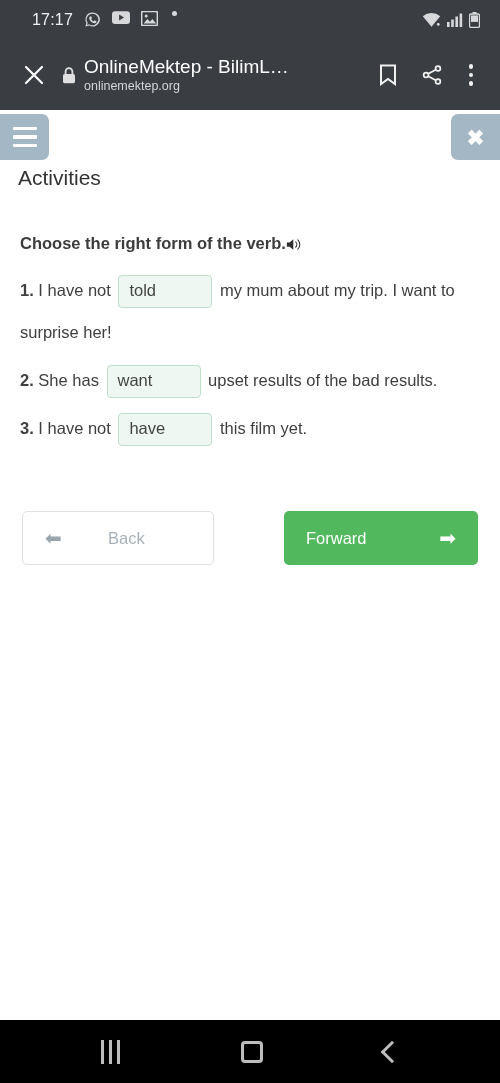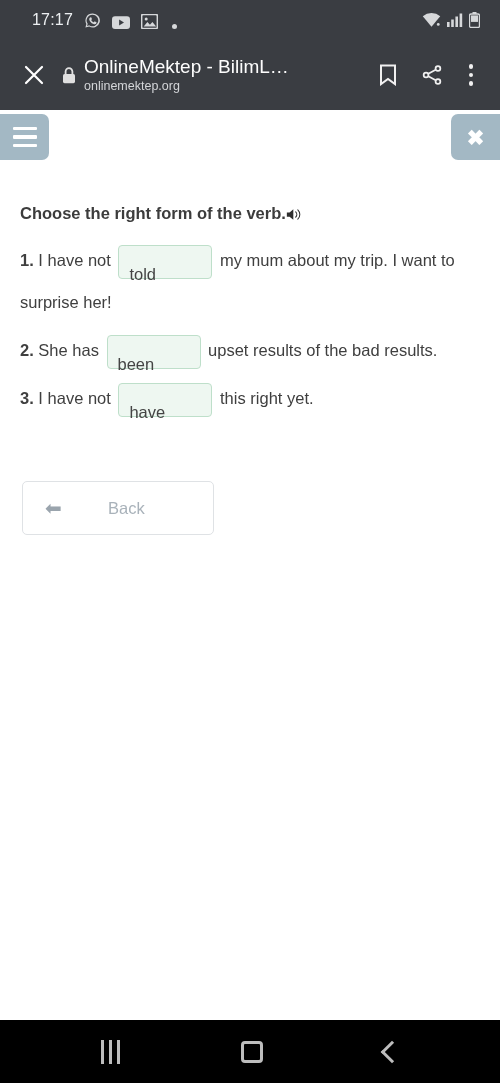--- a/index.html
+++ b/index.html
@@ -23,21 +23,21 @@
   .status-bar {
     height: 40px;
     background: #3a3d42;
     display: flex;
     align-items: center;
     padding: 0 14px;
     color: #e8e8e8;
   }
   .status-left {
     display: flex;
-    align-items: flex-end;
+    align-items: flex-start;
     gap: 11px;
     margin-left: 18px;
   }
   .status-clock {
     font-size: 16px;
     letter-spacing: 0.2px;
     color: #eceff1;
   }
   .status-right {
     margin-left: auto;
@@ -174,21 +174,21 @@
     margin-bottom: 6px;
   }
   .qnum { font-weight: bold; }
 
   .blank {
     display: inline-block;
     vertical-align: middle;
     background: #eef7f1;
     border: 1px solid #bedfca;
     border-radius: 4px;
-    padding: 16px 10px;
+    padding: 2px 10px;
     min-width: 94px;
     height: 33px;
     line-height: 25px;
     font-size: 16.5px;
     color: #444444;
     font-family: "Liberation Sans", sans-serif;
     text-align: left;
     margin: 0 3px;
     box-sizing: border-box;
   }
@@ -337,20 +337,21 @@
 
     <div class="topbuttons">
       <button class="menu-btn">
         <i></i>
         <i></i>
         <i></i>
       </button>
       <button class="close-btn">✖</button>
     </div>
 
+    <div class="activities-title">Activities</div>
 
     <div class="content">
 
       <div class="instruction">
         <span class="instruction-text">Choose the right form of the verb.</span>
         <span>
           <svg class="speaker-icon" width="17" height="15" viewBox="0 0 20 17">
             <path fill="#2e2e2e" d="M1 6h3.2L8.6 2.2v12.6L4.2 11H1z"></path>
             <path fill="none" stroke="#2e2e2e" stroke-width="1.3" stroke-linecap="round" d="M11.4 5.4a4.4 4.4 0 0 1 0 6.2"></path>
             <path fill="none" stroke="#2e2e2e" stroke-width="1.2" stroke-linecap="round" d="M13.9 3a7.6 7.6 0 0 1 0 11"></path>
@@ -361,38 +362,42 @@
       <div class="question">
         <span class="qnum">1.</span>
         <span>I have not</span>
         <span class="blank">told</span>
         <span>my mum about my trip. I want to surprise her!</span>
       </div>
 
       <div class="question">
         <span class="qnum">2.</span>
         <span>She has</span>
-        <span class="blank">been</span>
+        <span class="blank">want</span>
         <span>upset results of the bad results.</span>
       </div>
 
       <div class="question">
         <span class="qnum">3.</span>
         <span>I have not</span>
         <span class="blank">have</span>
-        <span>this right yet.</span>
+        <span>this film yet.</span>
       </div>
 
     </div>
 
     <div class="navrow">
       <button class="btn btn-back">
         <span class="arrow">⬅</span>
         <span class="lbl">Back</span>
       </button>
+      <button class="btn btn-forward">
+        <span class="lbl">Forward</span>
+        <span class="arrow">➡</span>
+      </button>
     </div>
 
   </div>
 
   <div class="navbar">
     <span class="nav-recents">
         <i></i>
         <i></i>
         <i></i>
       </span>

